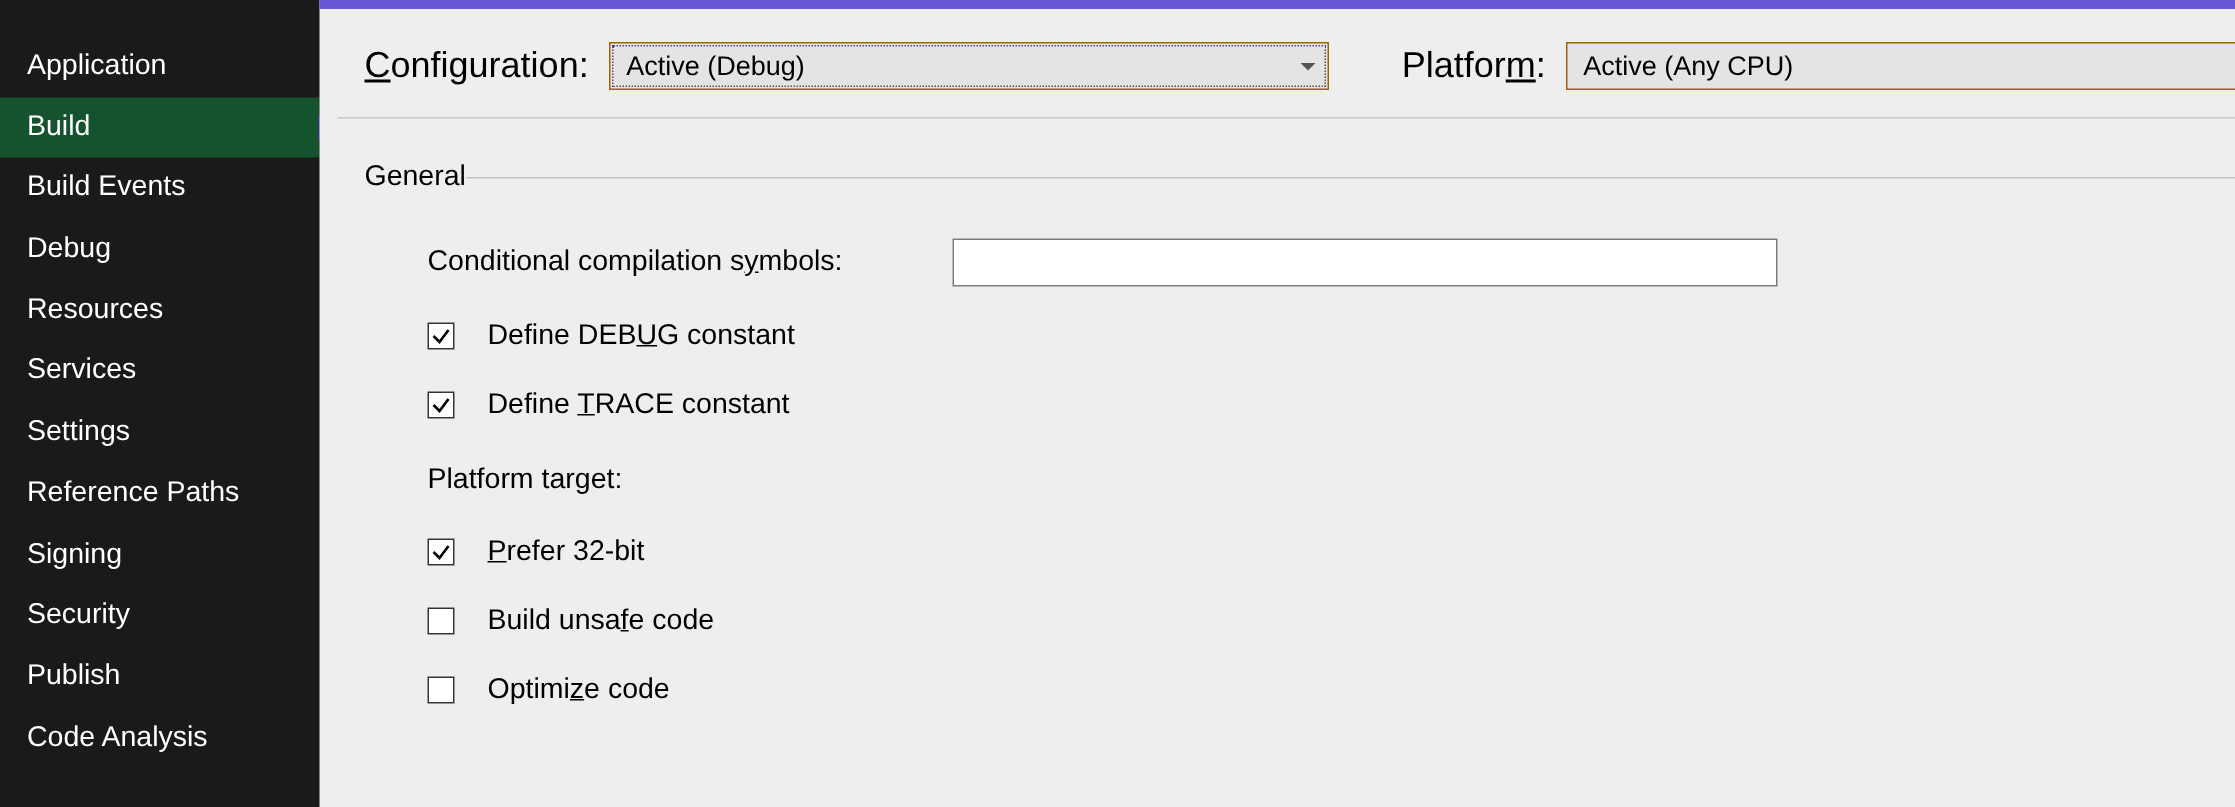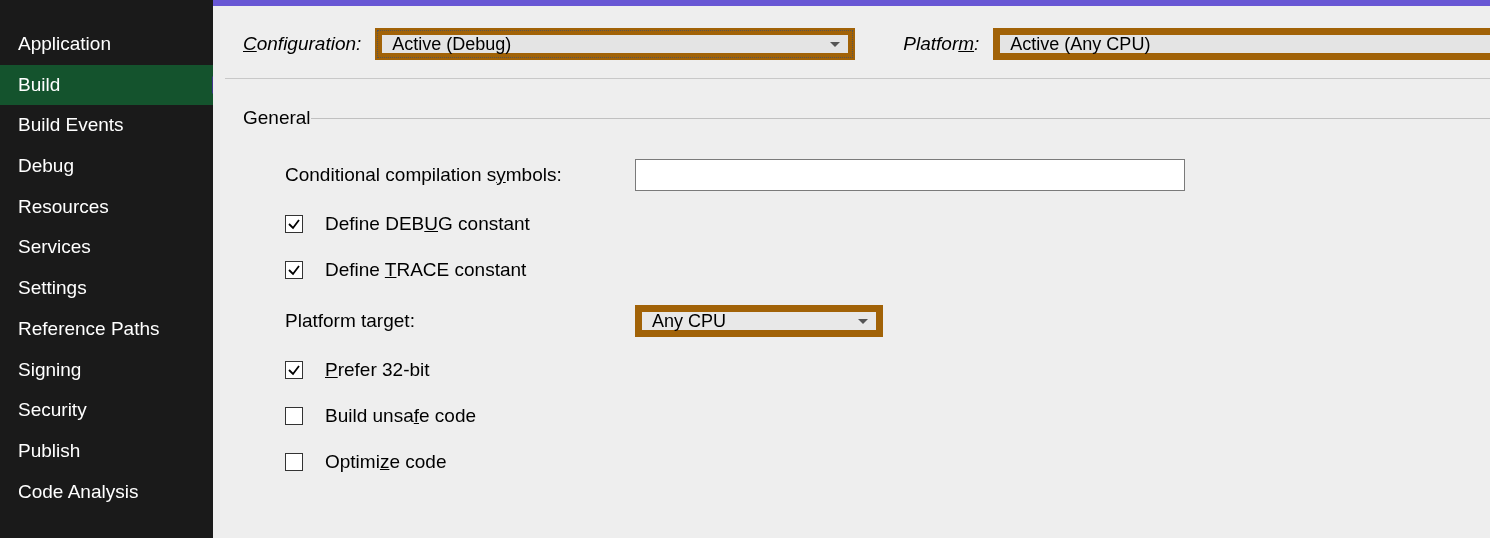--- a/index.html
+++ b/index.html
@@ -50,26 +50,25 @@
     .config-row {
       display: flex;
       align-items: center;
       padding: 22px 18px 18px 18px;
       gap: 14px;
       border-bottom: 1px solid #c8c8c8;
       margin-left: 12px;
       margin-right: 18px;
     }
     .config-label {
-      font-size: 19px;
-      font-style: italic;
+      font-size: 24px;
     }
     .dropdown {
       background: #e4e4e4;
-      border: 7px solid #a16207;
+      border: 1px solid #a16207;
       height: 32px;
       display: flex;
       align-items: center;
       justify-content: space-between;
       padding: 0 8px 0 10px;
       cursor: pointer;
     }
     .dropdown.dotted {
       outline: 1px dotted #555;
       outline-offset: -3px;
@@ -204,24 +203,20 @@
         <div class="chk checked">
           <svg width="14" height="14" viewBox="0 0 14 14">
               <path d="M2 7 L6 11 L12 3" stroke="#000" stroke-width="1.8" fill="none"></path>
             </svg>
         </div>
         <span class="chk-label"><span>Define </span><span class="underline">T</span><span>RACE constant</span></span>
       </div>
 
       <div class="form-row">
         <span class="field-label"><span>Platform tar</span><span class="underline">g</span><span>et:</span></span>
-        <div class="dropdown dropdown-target">
-          <span>Any CPU</span>
-          <span class="chev"></span>
-        </div>
       </div>
 
       <div class="chk-row">
         <div class="chk checked">
           <svg width="14" height="14" viewBox="0 0 14 14">
               <path d="M2 7 L6 11 L12 3" stroke="#000" stroke-width="1.8" fill="none"></path>
             </svg>
         </div>
         <span class="chk-label"><span></span><span class="underline">P</span><span>refer 32-bit</span></span>
       </div>

